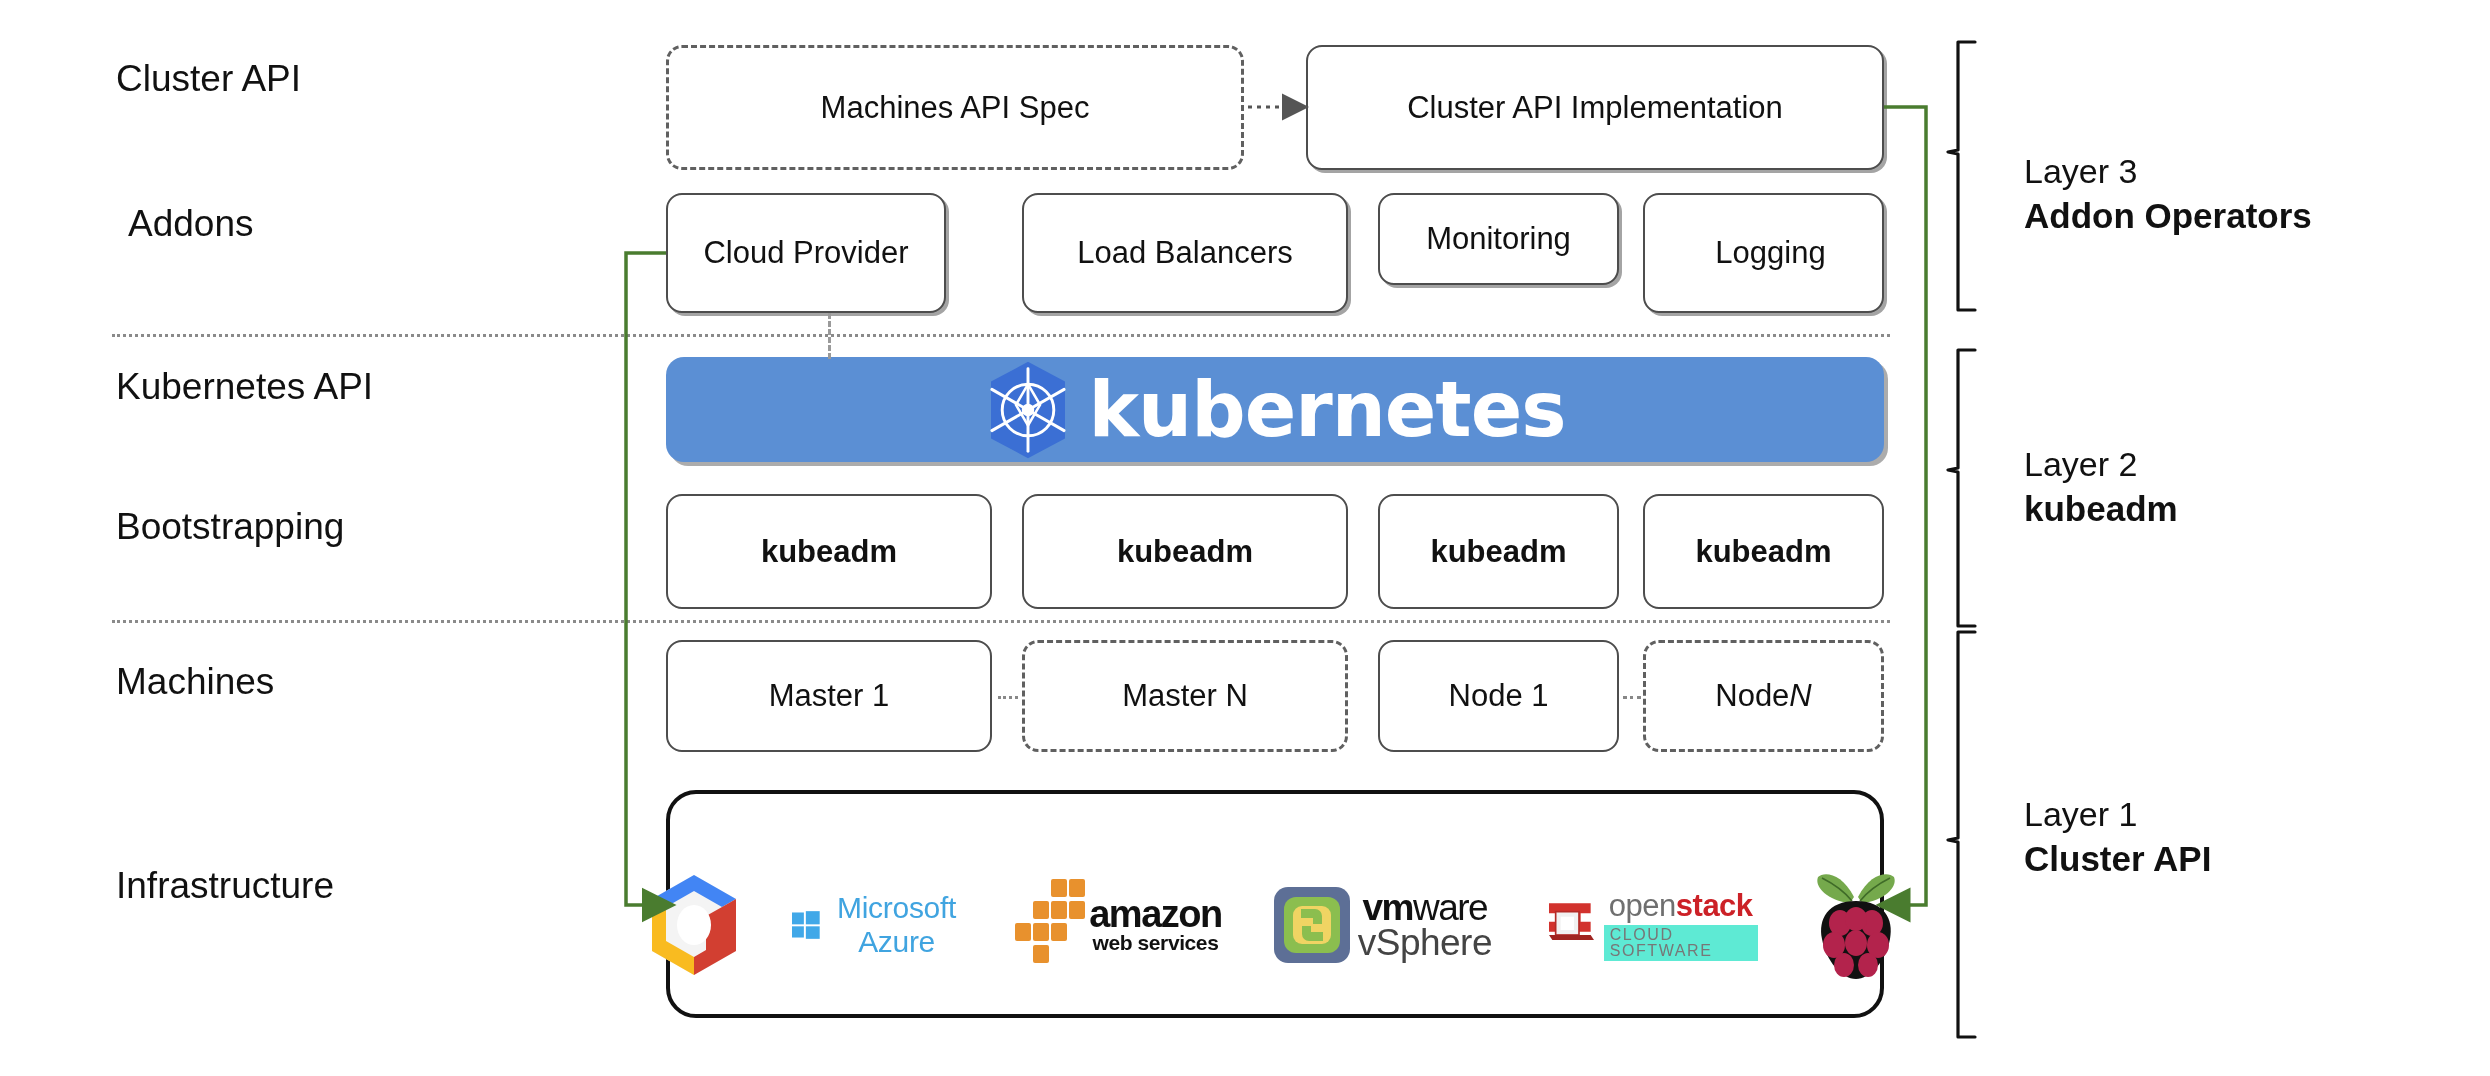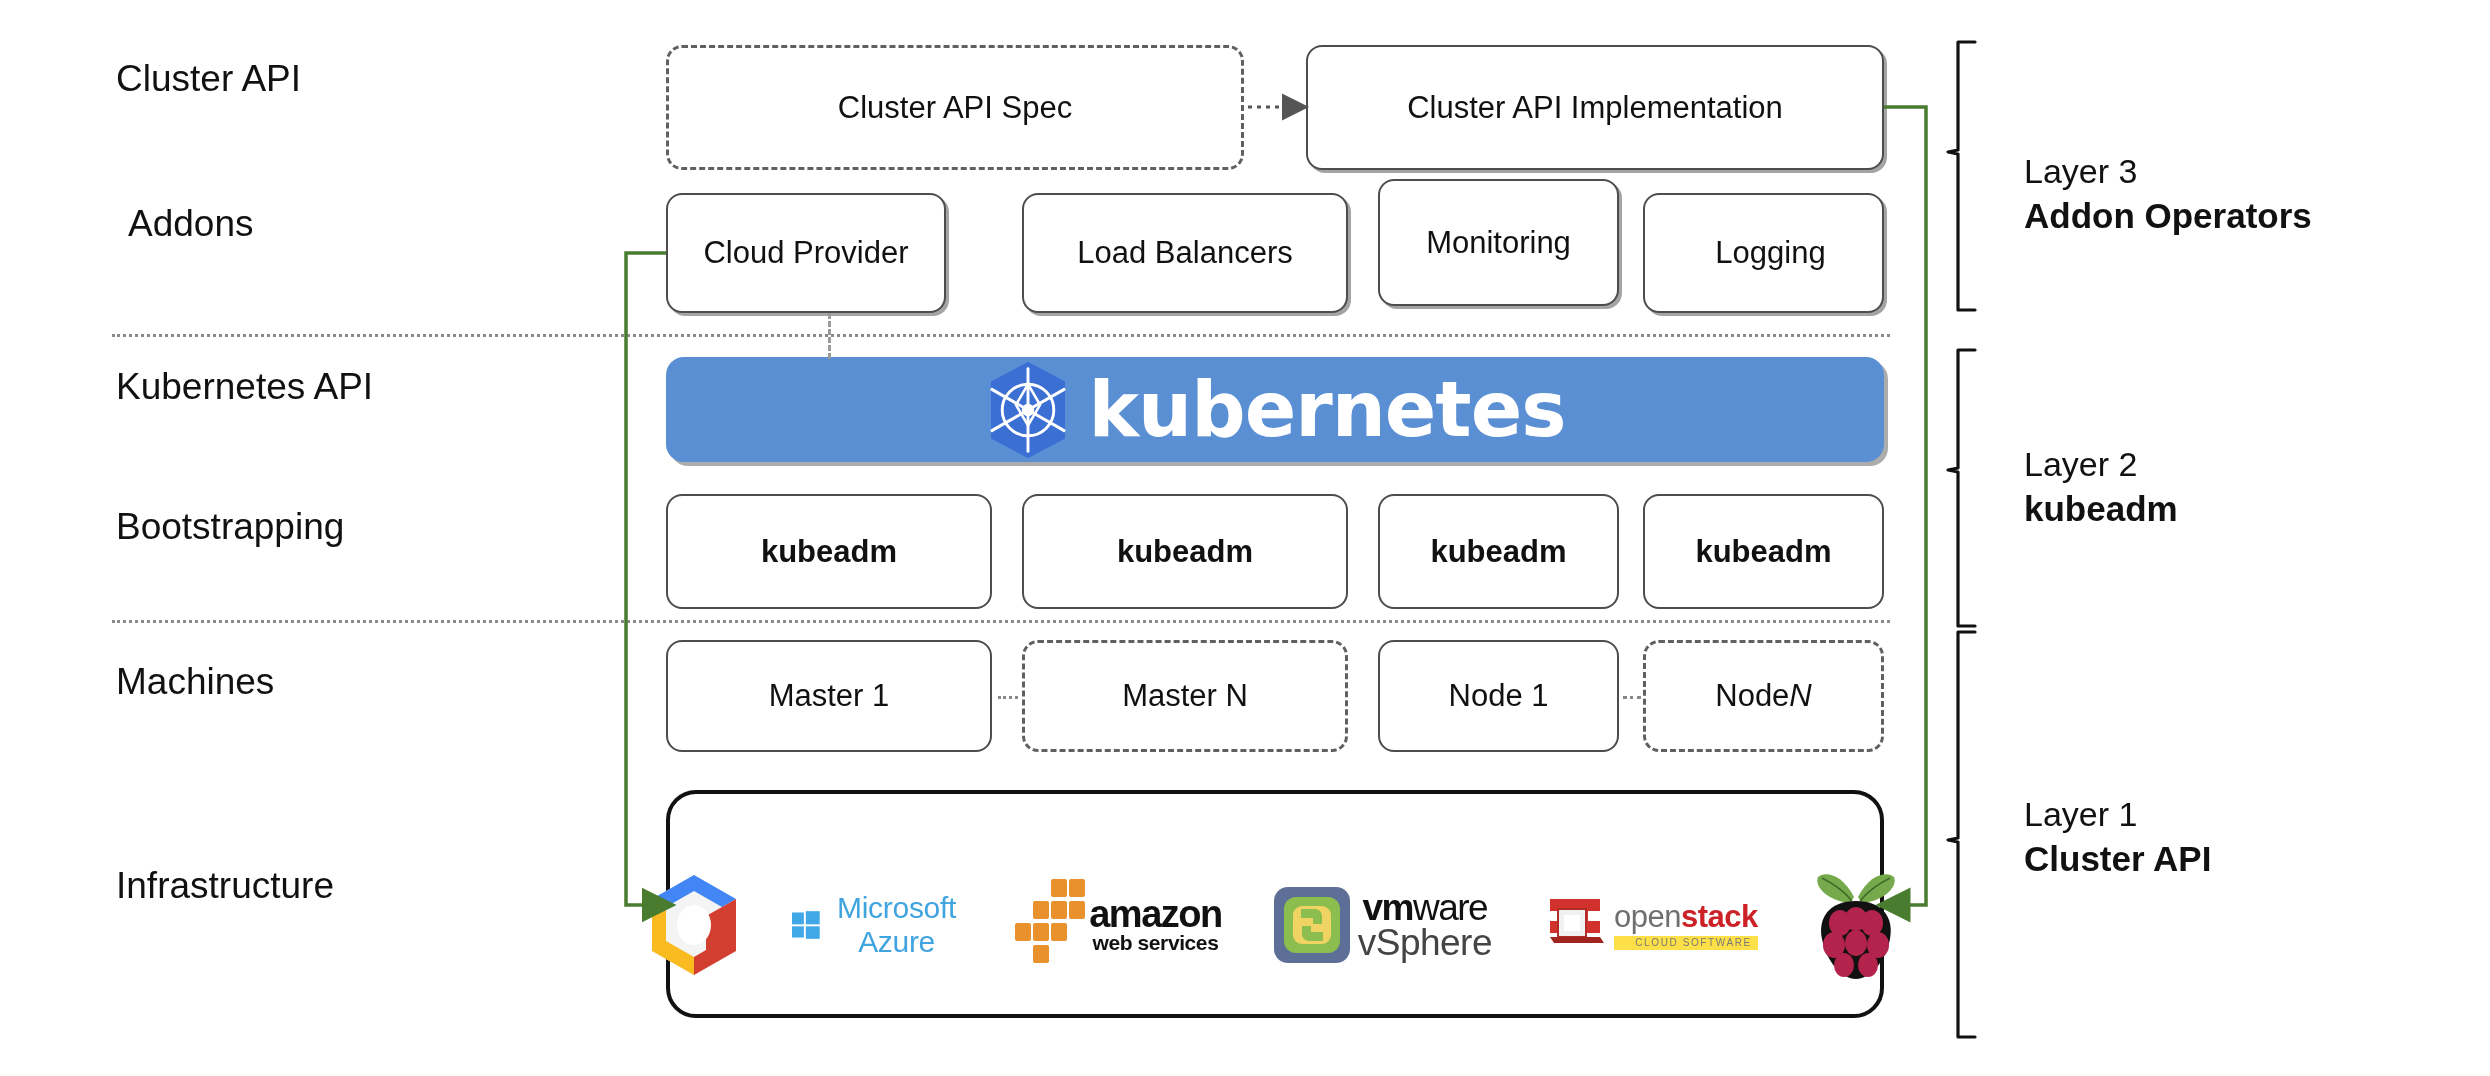--- a/index.html
+++ b/index.html
@@ -49,54 +49,54 @@
   .aws-wrap{display:flex;flex-direction:column;align-items:center;line-height:.9;}
   .aws-top{font-size:38px;font-weight:bold;color:#111;letter-spacing:-1.5px;}
   .aws-bot{font-size:21px;font-weight:bold;color:#111;letter-spacing:-.4px;margin-top:2px;}
   .vm-wrap{display:flex;flex-direction:column;line-height:1;margin-left:8px;}
   .vm-top{font-size:37px;font-weight:bold;color:#111;letter-spacing:-1.5px;}
   .vm-bot{font-size:37px;color:#444;letter-spacing:-.5px;margin-top:-2px;}
   .os-wrap{display:flex;flex-direction:column;line-height:1;margin-left:8px;}
   .os-top{font-size:31px;letter-spacing:-.5px;}
   .os-top .a{color:#6f6f6f;}
   .os-top .b{color:#cc2127;font-weight:bold;}
-  .os-bot{font-size:10px;color:#777;letter-spacing:1.6px;background:#fde047;
-          padding:2px 6px;margin-top:4px;text-align:right;}
+  .os-bot{font-size:16px;color:#777;letter-spacing:1.6px;background:#5eead4;
+          padding:2px 6px;margin-top:4px;text-align:left;}
   .italic{font-style:italic;}
 </style>
 </head>
 <body>
 
 <div id="stage">
 
   <div class="rowlabel" style="left:116px;top:60px;">Cluster API</div>
   <div class="rowlabel" style="left:128px;top:205px;">Addons</div>
   <div class="rowlabel" style="left:116px;top:368px;">Kubernetes API</div>
   <div class="rowlabel" style="left:116px;top:508px;">Bootstrapping</div>
   <div class="rowlabel" style="left:116px;top:663px;">Machines</div>
   <div class="rowlabel" style="left:116px;top:867px;">Infrastructure</div>
 
   <div class="hsep" style="left:112px;top:334px;width:1778px;"></div>
   <div class="hsep" style="left:112px;top:620px;width:1778px;"></div>
 
   <div class="box dashed" style="left:666px;top:45px;width:578px;height:125px;">
-    <span>Cluster API Spec</span>
+    <span>Machines API Spec</span>
   </div>
 
   <div class="box shadow" style="left:1306px;top:45px;width:578px;height:125px;">
     <span>Cluster API Implementation</span>
   </div>
 
   <div class="box shadow" style="left:666px;top:193px;width:280px;height:120px;">
     <span>Cloud Provider</span>
   </div>
   <div class="box shadow" style="left:1022px;top:193px;width:326px;height:120px;">
     <span>Load Balancers</span>
   </div>
-  <div class="box shadow" style="left:1378px;top:179px;width:241px;height:127px;">
+  <div class="box shadow" style="left:1378px;top:193px;width:241px;height:92px;">
     <span>Monitoring</span>
   </div>
   <div class="box shadow" style="left:1643px;top:193px;width:241px;height:120px;padding-left:14px;">
     <span>Logging</span>
   </div>
 
   <div class="k8sbar" style="left:666px;top:357px;width:1218px;height:105px;">
     <svg width="86" height="100" viewBox="0 0 100 116">
       <polygon points="50,2 93,25 93,91 50,114 7,91 7,25" fill="#3b6fd4"></polygon>
       <g stroke="#ffffff" stroke-width="3.4" fill="none" stroke-linecap="round">

